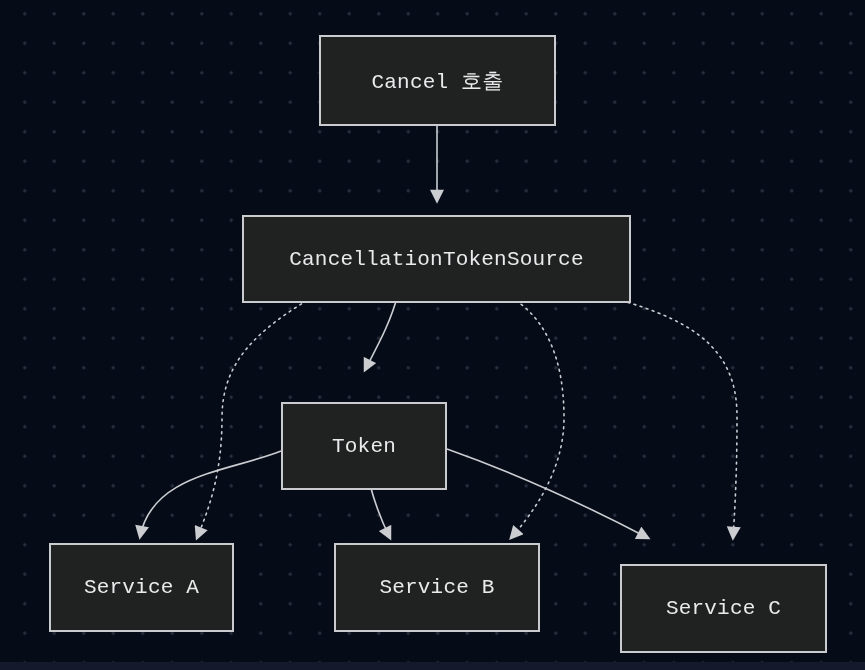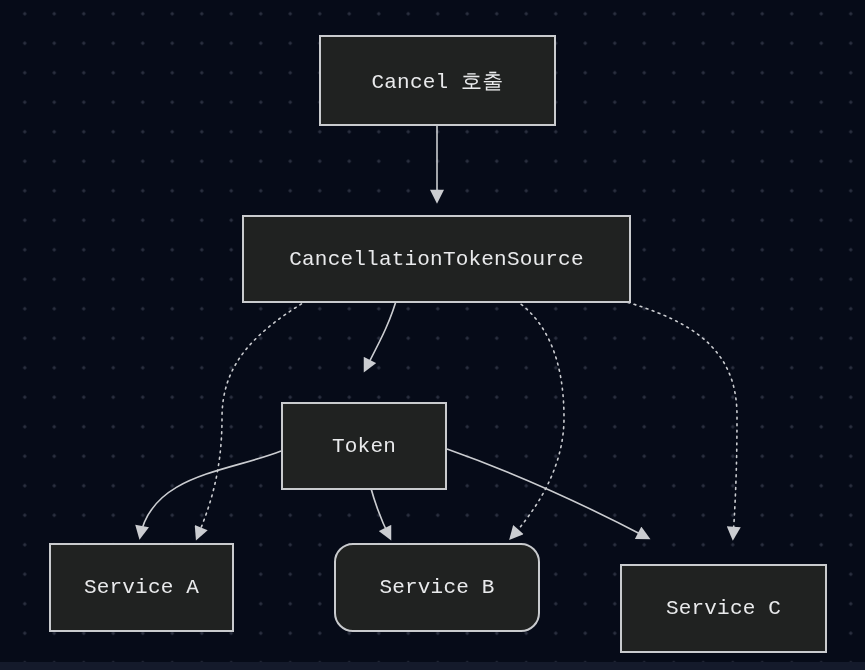--- a/index.html
+++ b/index.html
@@ -53,21 +53,21 @@
     font-size: 21px;
     letter-spacing: 0.2px;
     white-space: nowrap;
     cursor: default;
     font-family: Liberation Mono, monospace;
   }
   #node-cancel    { left: 319px; top: 35px;  width: 237px; height: 91px; }
   #node-cts       { left: 242px; top: 195px; width: 389px; height: 88px; margin-top: 20px; }
   #node-token     { left: 281px; top: 374px; width: 166px; height: 88px; margin-top: 28px; }
   #node-service-a { left: 49px;  top: 543px; width: 185px; height: 89px; }
-  #node-service-b { left: 334px; top: 543px; width: 206px; height: 89px; border-radius: 19px; }
+  #node-service-b { left: 334px; top: 543px; width: 206px; height: 89px; }
   #node-service-c { left: 620px; top: 564px; width: 207px; height: 89px; }
   .bottom-strip {
     position: absolute;
     left: 0;
     bottom: 0;
     width: 865px;
     height: 8px;
     background: var(--strip, #141a2b);
   }
 </style>

